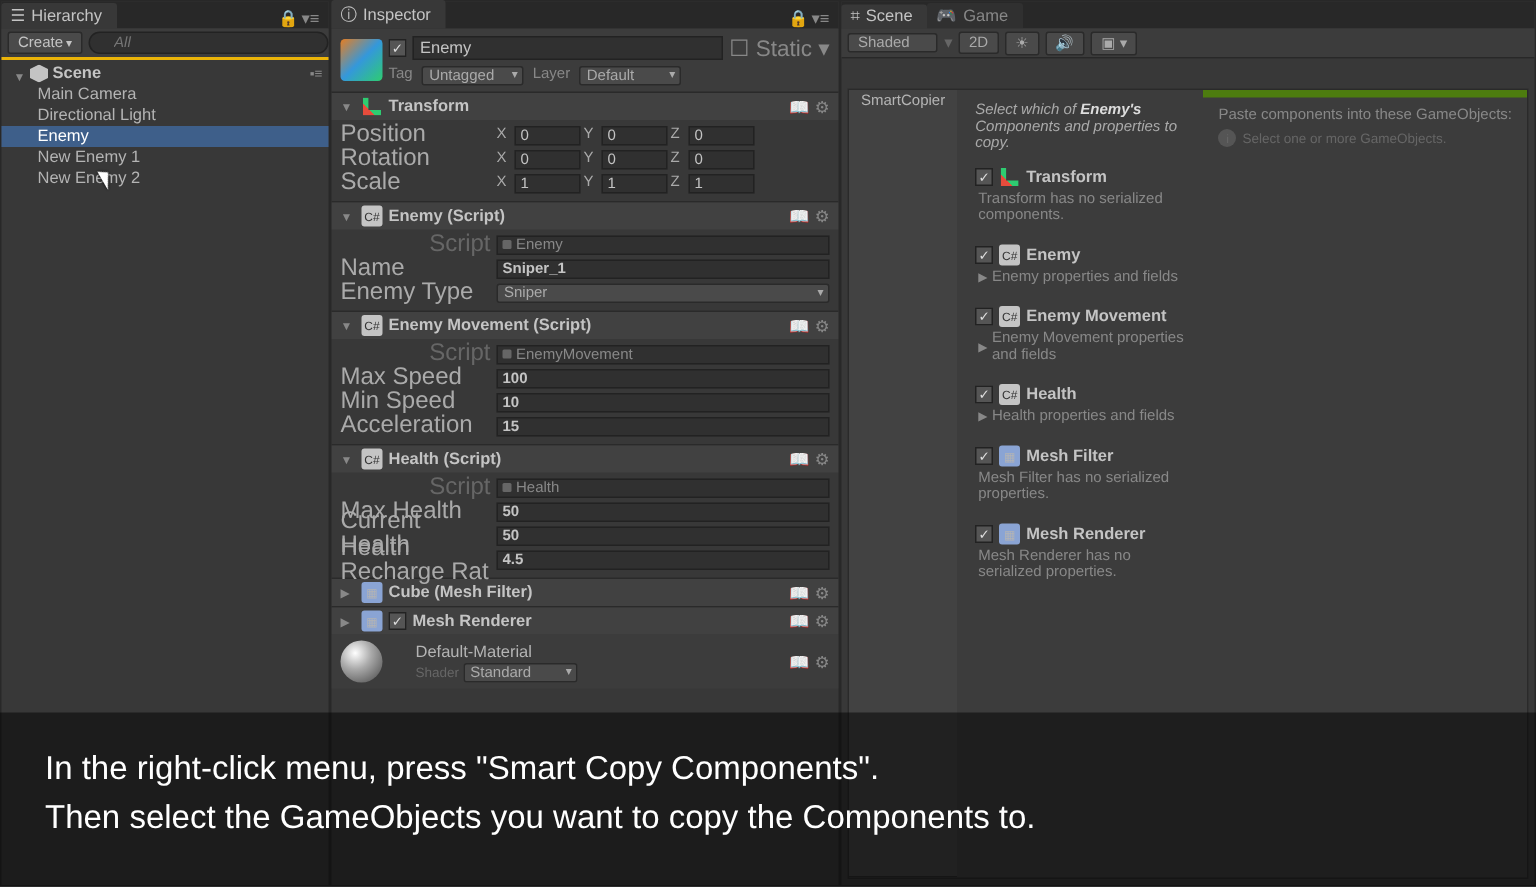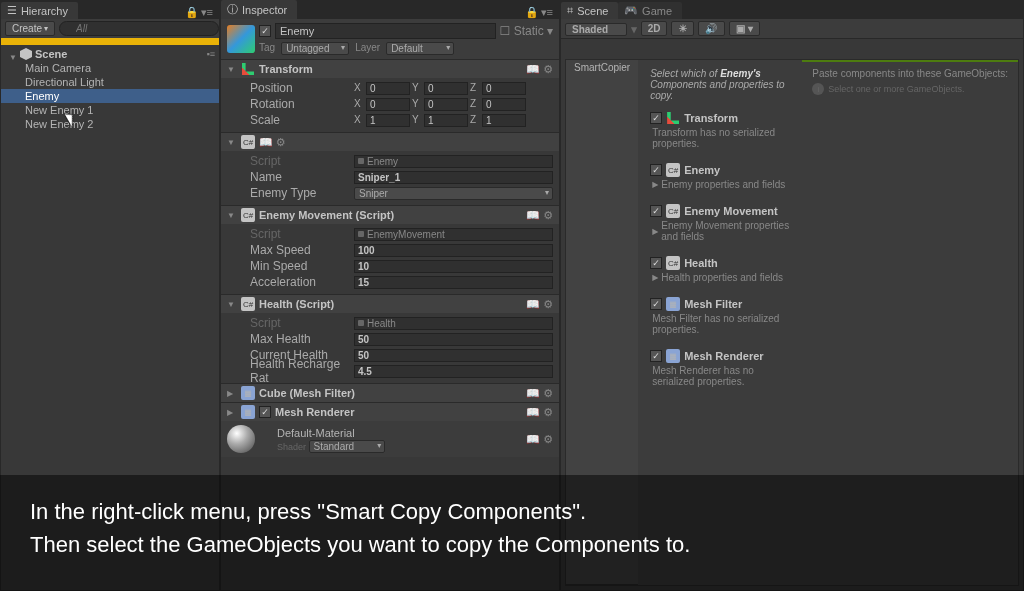--- a/index.html
+++ b/index.html
@@ -14,91 +14,91 @@
 
 
 .tab-bar { display: flex; background: #282828; height: 18px; align-items: flex-end; }
 .tab { background: #383838; padding: 2px 10px 2px 6px; font-size: 11px; color: #c4c4c4; display: flex; align-items: center; gap: 4px; border-radius: 2px 2px 0 0; }
 .tab.inactive { background: #303030; color: #888; }
 .tab-spacer { flex: 1; }
 .tab-menu { color: #888; padding: 0 6px; font-size: 11px; display: flex; gap: 2px; }
 .tab-menu span { cursor: pointer; }
 
 
-.hier-toolbar { display: flex; align-items: flex-end; padding: 2px 4px; background: #3c3c3c; border-bottom: 7px solid #eab308; }
+.hier-toolbar { display: flex; align-items: flex-end; padding: 2px 4px; background: #3c3c3c; border-bottom: 2px solid #eab308; }
 .create-btn { background: #4a4a4a; border: 1px solid #2a2a2a; color: #c4c4c4; padding: 1px 6px; font-size: 10px; border-radius: 2px; display: flex; align-items: center; gap: 2px; }
 .search-input { flex: 1; background: #303030; border: 1px solid #222; border-radius: 8px; padding: 1px 8px 1px 16px; color: #888; font-size: 10px; margin-left: 4px; font-style: italic; }
 .hier-list { padding: 2px 0; }
 .hier-row { padding: 1px 4px 1px 8px; display: flex; align-items: center; gap: 3px; font-size: 11px; color: #b4b4b4; }
 .hier-row.scene { font-weight: bold; color: #c4c4c4; }
 .hier-row.selected { background: #3e5f8a; color: #fff; }
 .hier-indent { padding-left: 24px; }
 .foldout { width: 8px; height: 8px; display: inline-block; }
 .foldout::before { content: "▼"; font-size: 8px; color: #888; }
 .unity-logo { width: 12px; height: 12px; background: #c4c4c4; clip-path: polygon(50% 0, 100% 25%, 100% 75%, 50% 100%, 0 75%, 0 25%); }
 
 
 .insp-content { overflow-y: auto; flex: 1; }
 .insp-header { display: flex; align-items: center; padding: 4px 6px; background: #3c3c3c; gap: 4px; }
 .cube-icon { width: 28px; height: 28px; background: linear-gradient(135deg, #e67e22, #3498db, #2ecc71); border-radius: 3px; }
 .insp-header-main { flex: 1; }
 .name-row { display: flex; align-items: center; gap: 4px; }
 .checkbox { width: 12px; height: 12px; background: #555; border: 1px solid #222; display: inline-flex; align-items: center; justify-content: center; }
 .checkbox.checked::after { content: "✓"; font-size: 9px; color: #ddd; }
 .name-input { flex: 1; background: #303030; border: 1px solid #222; color: #c4c4c4; padding: 1px 4px; font-size: 11px; }
-.static-label { font-size: 12px; color: #888; }
+.static-label { font-size: 15px; color: #888; }
 .tag-row { display: flex; gap: 6px; font-size: 10px; color: #888; margin-top: 3px; }
 .dropdown { background: #4a4a4a; border: 1px solid #2a2a2a; color: #aaa; padding: 0 14px 0 4px; font-size: 10px; position: relative; border-radius: 2px; }
 .dropdown::after { content: "▾"; position: absolute; right: 3px; font-size: 8px; }
 .tag-dd { width: 68px; }
 .layer-dd { width: 68px; }
 
 .component { border-top: 1px solid #2a2a2a; }
 .comp-header { display: flex; align-items: center; padding: 2px 6px; background: #414141; gap: 4px; }
 .comp-fold { width: 10px; font-size: 8px; color: #888; }
 .comp-icon { width: 14px; height: 14px; background: #5a8fc4; border-radius: 2px; display: inline-flex; align-items: center; justify-content: center; font-size: 8px; }
 .comp-icon.transform { background: transparent; }
 .comp-icon.transform::before { content: ""; width: 12px; height: 12px; background: linear-gradient(45deg, #e74c3c 33%, #2ecc71 33% 66%, #3498db 66%); clip-path: polygon(0 100%, 0 0, 30% 0, 30% 70%, 100% 70%, 100% 100%); }
 .comp-icon.script { background: #c4c4c4; color: #333; }
 .comp-title { flex: 1; font-weight: bold; color: #c4c4c4; font-size: 11px; }
 .comp-actions { display: flex; gap: 3px; color: #888; }
 .comp-body { padding: 2px 6px 4px 6px; }
 .prop-row { display: flex; align-items: center; height: 16px; gap: 4px; }
-.prop-label { width: 100px; font-size: 12px; color: #aaa; margin-left: 23px; }
-.prop-label.disabled { color: #666; }
+.prop-label { width: 100px; font-size: 16px; color: #aaa; }
+.prop-label.disabled { color: #666; text-align: right; }
 .vec-grp { display: flex; gap: 2px; flex: 1; }
 .vec-lbl { font-size: 10px; color: #aaa; width: 10px; }
 .vec-input, .val-input { background: #303030; border: 1px solid #222; color: #c4c4c4; padding: 0 3px; font-size: 10px; width: 44px; }
 .val-input { flex: 1; width: auto; font-weight: bold; }
 .obj-field { flex: 1; background: #303030; border: 1px solid #222; color: #888; padding: 0 3px; font-size: 10px; display: flex; align-items: center; gap: 3px; }
 .obj-field .dot { width: 6px; height: 6px; background: #666; border-radius: 1px; }
 
 .material-row { display: flex; align-items: center; padding: 4px 6px; gap: 6px; background: #3c3c3c; }
 .mat-sphere { width: 28px; height: 28px; background: radial-gradient(circle at 35% 30%, #fff, #aaa 40%, #444); border-radius: 50%; }
 .mat-info { flex: 1; margin-left: 16px; }
 .shader-row { font-size: 9px; color: #666; margin-top: 2px; }
 
 
-.scene-toolbar { display: flex; align-items: flex-end; padding: 2px 4px; background: #3c3c3c; border-bottom: 1px solid #282828; gap: 4px; height: 20px; font-weight: bold; }
+.scene-toolbar { display: flex; align-items: center; padding: 2px 4px; background: #3c3c3c; border-bottom: 1px solid #282828; gap: 4px; height: 20px; }
 .scene-dd { background: #4a4a4a; border: 1px solid #2a2a2a; color: #aaa; padding: 0 18px 0 6px; font-size: 10px; border-radius: 2px; position: relative; }
 .tb-btn { background: #4a4a4a; border: 1px solid #2a2a2a; color: #aaa; padding: 1px 6px; font-size: 10px; border-radius: 2px; }
 
 
 .smartcopier { background: #3c3c3c; margin: 20px 4px 4px 4px; border: 1px solid #2a2a2a; flex: 1; display: flex; flex-direction: row; }
 .sc-tab { background: #424242; padding: 2px 8px; font-size: 10px; width: fit-content; border-bottom: 1px solid #2a2a2a; }
 .sc-body { padding: 8px 12px; overflow-y: auto; flex: 1; }
 .sc-instruction { font-size: 10px; color: #aaa; margin-bottom: 10px; font-style: italic; }
 .sc-instruction b { color: #ddd; }
 .sc-comp { margin-bottom: 14px; }
 .sc-comp-head { display: flex; align-items: center; gap: 4px; }
 .sc-comp-title { font-weight: bold; color: #c4c4c4; font-size: 11px; }
 .sc-comp-sub { font-size: 10px; color: #888; margin-left: 2px; margin-top: 2px; display: flex; align-items: center; gap: 3px; }
 .sc-expand { font-size: 8px; color: #888; }
 
-.sc-footer { padding: 6px 10px; font-size: 10px; color: #888; border-top: 2px solid #4d7c0f; }
+.sc-footer { padding: 6px 10px; font-size: 10px; color: #888; border-top: 5px solid #4d7c0f; }
 .sc-footer-hint { display: flex; align-items: center; gap: 4px; margin-top: 4px; font-size: 9px; color: #666; }
 .info-icon { width: 12px; height: 12px; background: #555; border-radius: 50%; display: inline-flex; align-items: center; justify-content: center; font-size: 8px; }
 
 
 .caption-overlay { position: absolute; bottom: 0; left: 0; right: 0; background: rgba(0,0,0,0.5); padding: 20px 30px 30px 30px; color: #fff; font-size: 22px; line-height: 1.5; }
 
 .cursor { position: absolute; left: 68px; top: 112px; width: 12px; height: 16px; pointer-events: none; }
 .cursor::before { content: ""; position: absolute; width: 0; height: 0; border-left: 6px solid #fff; border-top: 4px solid transparent; border-bottom: 10px solid transparent; transform: rotate(-30deg); filter: drop-shadow(0 0 1px #000); }
 </style>
 </head>
@@ -226,20 +226,21 @@
                 <input class="vec-input" value="1" style="">
               </div>
             </div>
         </div>
       </div>
 
       <div class="component">
         <div class="comp-header">
           <span class="comp-fold">▼</span>
           <span class="comp-icon script">C#</span>
+          <span class="comp-title">Enemy (Script)</span>
           <span class="comp-actions">
               <span>📖</span>
               <span>⚙</span>
             </span>
         </div>
         <div class="comp-body">
           <div class="prop-row">
               <span class="prop-label disabled">Script</span>
               <div class="obj-field">
                 <span class="dot"></span>
@@ -390,21 +391,21 @@
           <span>Select which of </span><b>Enemy's</b><span> Components and properties to copy.</span>
         </div>
         <div id="sc-list">
             <div class="sc-comp">
     <div class="sc-comp-head">
       <span class="checkbox checked"></span>
       <span class="comp-icon transform"></span>
       <span class="sc-comp-title">Transform</span>
     </div>
     <div class="sc-comp-sub">
-                <span>Transform has no serialized properties.</span>
+                <span>Transform has no serialized components.</span>
               </div>
             </div>
             <div class="sc-comp">
     <div class="sc-comp-head">
       <span class="checkbox checked"></span>
       <span class="comp-icon script">C#</span>
       <span class="sc-comp-title">Enemy</span>
     </div>
     <div class="sc-comp-sub">
                 <span class="sc-expand">▶</span>

